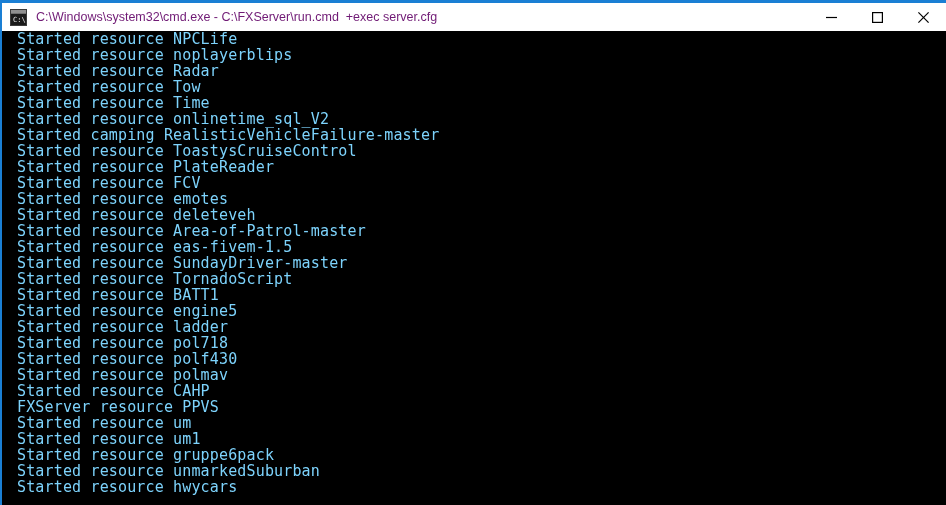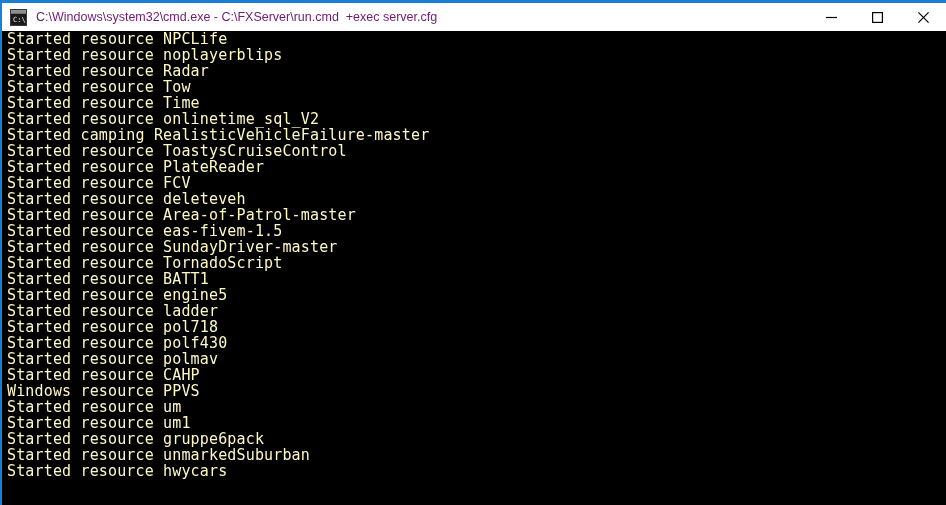--- a/index.html
+++ b/index.html
@@ -90,24 +90,24 @@
     background: #000000;
     overflow: hidden;
     padding: 0;
     box-sizing: border-box;
   }
   .line {
     font-family: "DejaVu Sans Mono", monospace;
     font-size: 15px;
     line-height: 16px;
     height: 16px;
-    color: #fef9c3;
+    color: #7dd3fc;
     white-space: pre;
     letter-spacing: 0.15px;
-    padding-left: 5px;
+    padding-left: 15px;
     margin: 0;
   }
 </style>
 </head>
 <body>
 
 <div id="window">
 
   <div id="top-border"></div>
   <div id="left-border"></div>
@@ -148,33 +148,34 @@
       <div class="line">Started resource NPCLife</div>
       <div class="line">Started resource noplayerblips</div>
       <div class="line">Started resource Radar</div>
       <div class="line">Started resource Tow</div>
       <div class="line">Started resource Time</div>
       <div class="line">Started resource onlinetime_sql_V2</div>
       <div class="line">Started camping RealisticVehicleFailure-master</div>
       <div class="line">Started resource ToastysCruiseControl</div>
       <div class="line">Started resource PlateReader</div>
       <div class="line">Started resource FCV</div>
+      <div class="line">Started resource emotes</div>
       <div class="line">Started resource deleteveh</div>
       <div class="line">Started resource Area-of-Patrol-master</div>
       <div class="line">Started resource eas-fivem-1.5</div>
       <div class="line">Started resource SundayDriver-master</div>
       <div class="line">Started resource TornadoScript</div>
       <div class="line">Started resource BATT1</div>
       <div class="line">Started resource engine5</div>
       <div class="line">Started resource ladder</div>
       <div class="line">Started resource pol718</div>
       <div class="line">Started resource polf430</div>
       <div class="line">Started resource polmav</div>
       <div class="line">Started resource CAHP</div>
-      <div class="line">Windows resource PPVS</div>
+      <div class="line">FXServer resource PPVS</div>
       <div class="line">Started resource um</div>
       <div class="line">Started resource um1</div>
       <div class="line">Started resource gruppe6pack</div>
       <div class="line">Started resource unmarkedSuburban</div>
       <div class="line">Started resource hwycars</div>
     </div>
 
 </div>
 
 </body></html>

